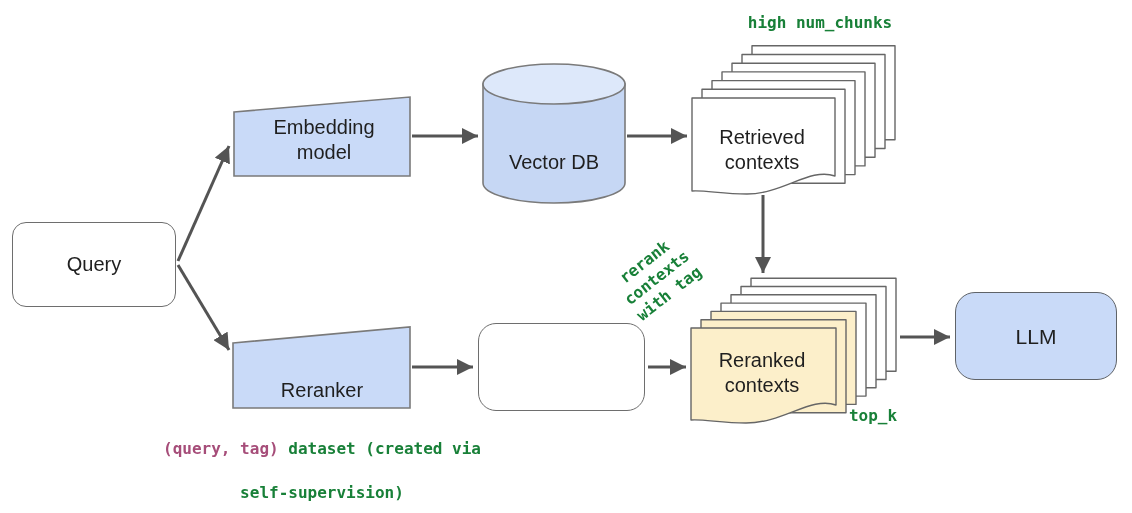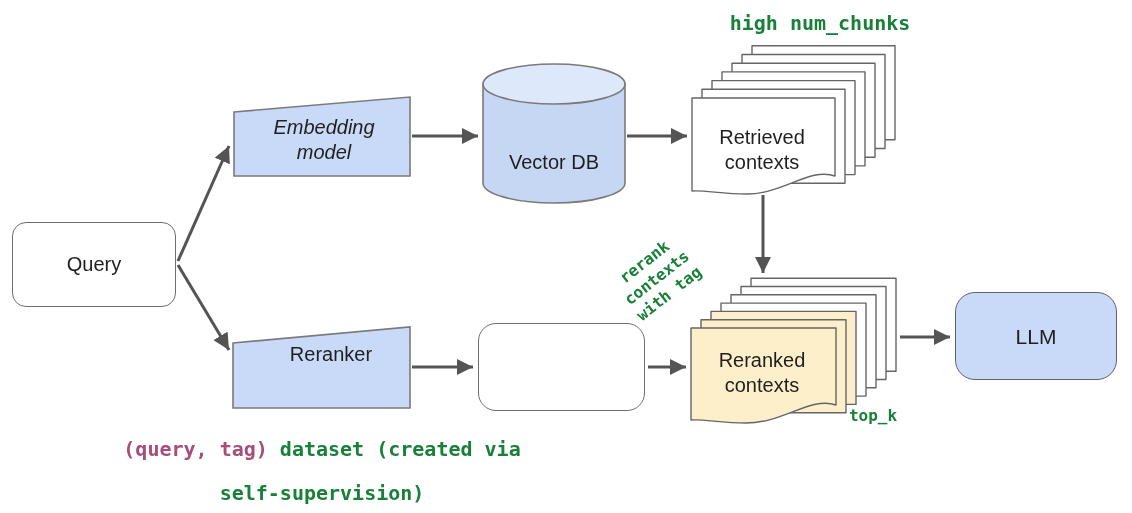--- a/index.html
+++ b/index.html
@@ -11,21 +11,21 @@
   .arrow{stroke:var(--arrow-gray,#545454);stroke-width:3;fill:none;}
   .box{position:absolute;background:#ffffff;border:1.6px solid #6e6e6e;box-sizing:border-box;}
   #box-query{left:12px;top:222px;width:164px;height:85px;border-radius:14px;}
   #box-predicted{left:478px;top:323px;width:167px;height:88px;border-radius:18px;}
   #box-llm{left:955px;top:292px;width:162px;height:88px;border-radius:20px;
            background:var(--node-fill-blue,#c9daf8);border-color:#5f6368;}
   .label{position:absolute;transform:translate(-50%,-50%);text-align:center;
          font-size:20px;line-height:25px;white-space:pre-line;color:#1f1f1f;}
   .mono{position:absolute;transform:translate(-50%,-50%);text-align:center;
         font-family:"DejaVu Sans Mono","Liberation Mono",monospace;font-weight:700;
-        font-size:20px;line-height:22px;white-space:pre-line;color:var(--annotation-green,#188038);}
+        font-size:16px;line-height:22px;white-space:pre-line;color:var(--annotation-green,#188038);}
   #anno-rerank{transform:translate(-50%,-50%) rotate(-38deg);font-size:16px;line-height:20px;}
   #anno-topk{font-size:16px;}
   .magenta{color:var(--annotation-magenta,#a64d79);}
   .sup-line{white-space:pre;}
 </style>
 </head>
 <body>
 
 <div class="canvas">
 
@@ -72,26 +72,26 @@
     <line class="arrow" x1="412" y1="367" x2="473" y2="367" marker-end="url(#ah)"></line>
     <line class="arrow" x1="648" y1="367" x2="686" y2="367" marker-end="url(#ah)"></line>
     <line class="arrow" x1="900" y1="337" x2="950" y2="337" marker-end="url(#ah)"></line>
   </svg>
 
   <div id="box-query" class="box"></div>
   <div id="box-predicted" class="box"></div>
   <div id="box-llm" class="box"></div>
 
   <div class="label" style="left:94px;top:264px;">Query</div>
-  <div class="label" style="left:324px;top:140px;font-style:italic;">Embedding
+  <div class="label" style="left:324px;top:140px;">Embedding
 model</div>
   <div class="label" style="left:554px;top:162px;">Vector DB</div>
   <div class="label" style="left:762px;top:142px;margin-top:8px;">Retrieved
 contexts</div>
-  <div class="label" style="left:322px;top:354px;margin-left:9px;">Reranker</div>
+  <div class="label" style="left:322px;top:390px;">Reranker</div>
   <div class="label" style="left:762px;top:373px;">Reranked
 contexts</div>
   <div class="label" style="left:1036px;top:336px;font-size:21px;">LLM</div>
 
   <div class="mono" id="anno-high" style="left:820px;top:23px;">high num_chunks</div>
   <div class="mono" id="anno-rerank" style="left:657px;top:278px;">rerank
 contexts
 with tag</div>
   <div class="mono" id="anno-topk" style="left:873px;top:416px;">top_k</div>
 

